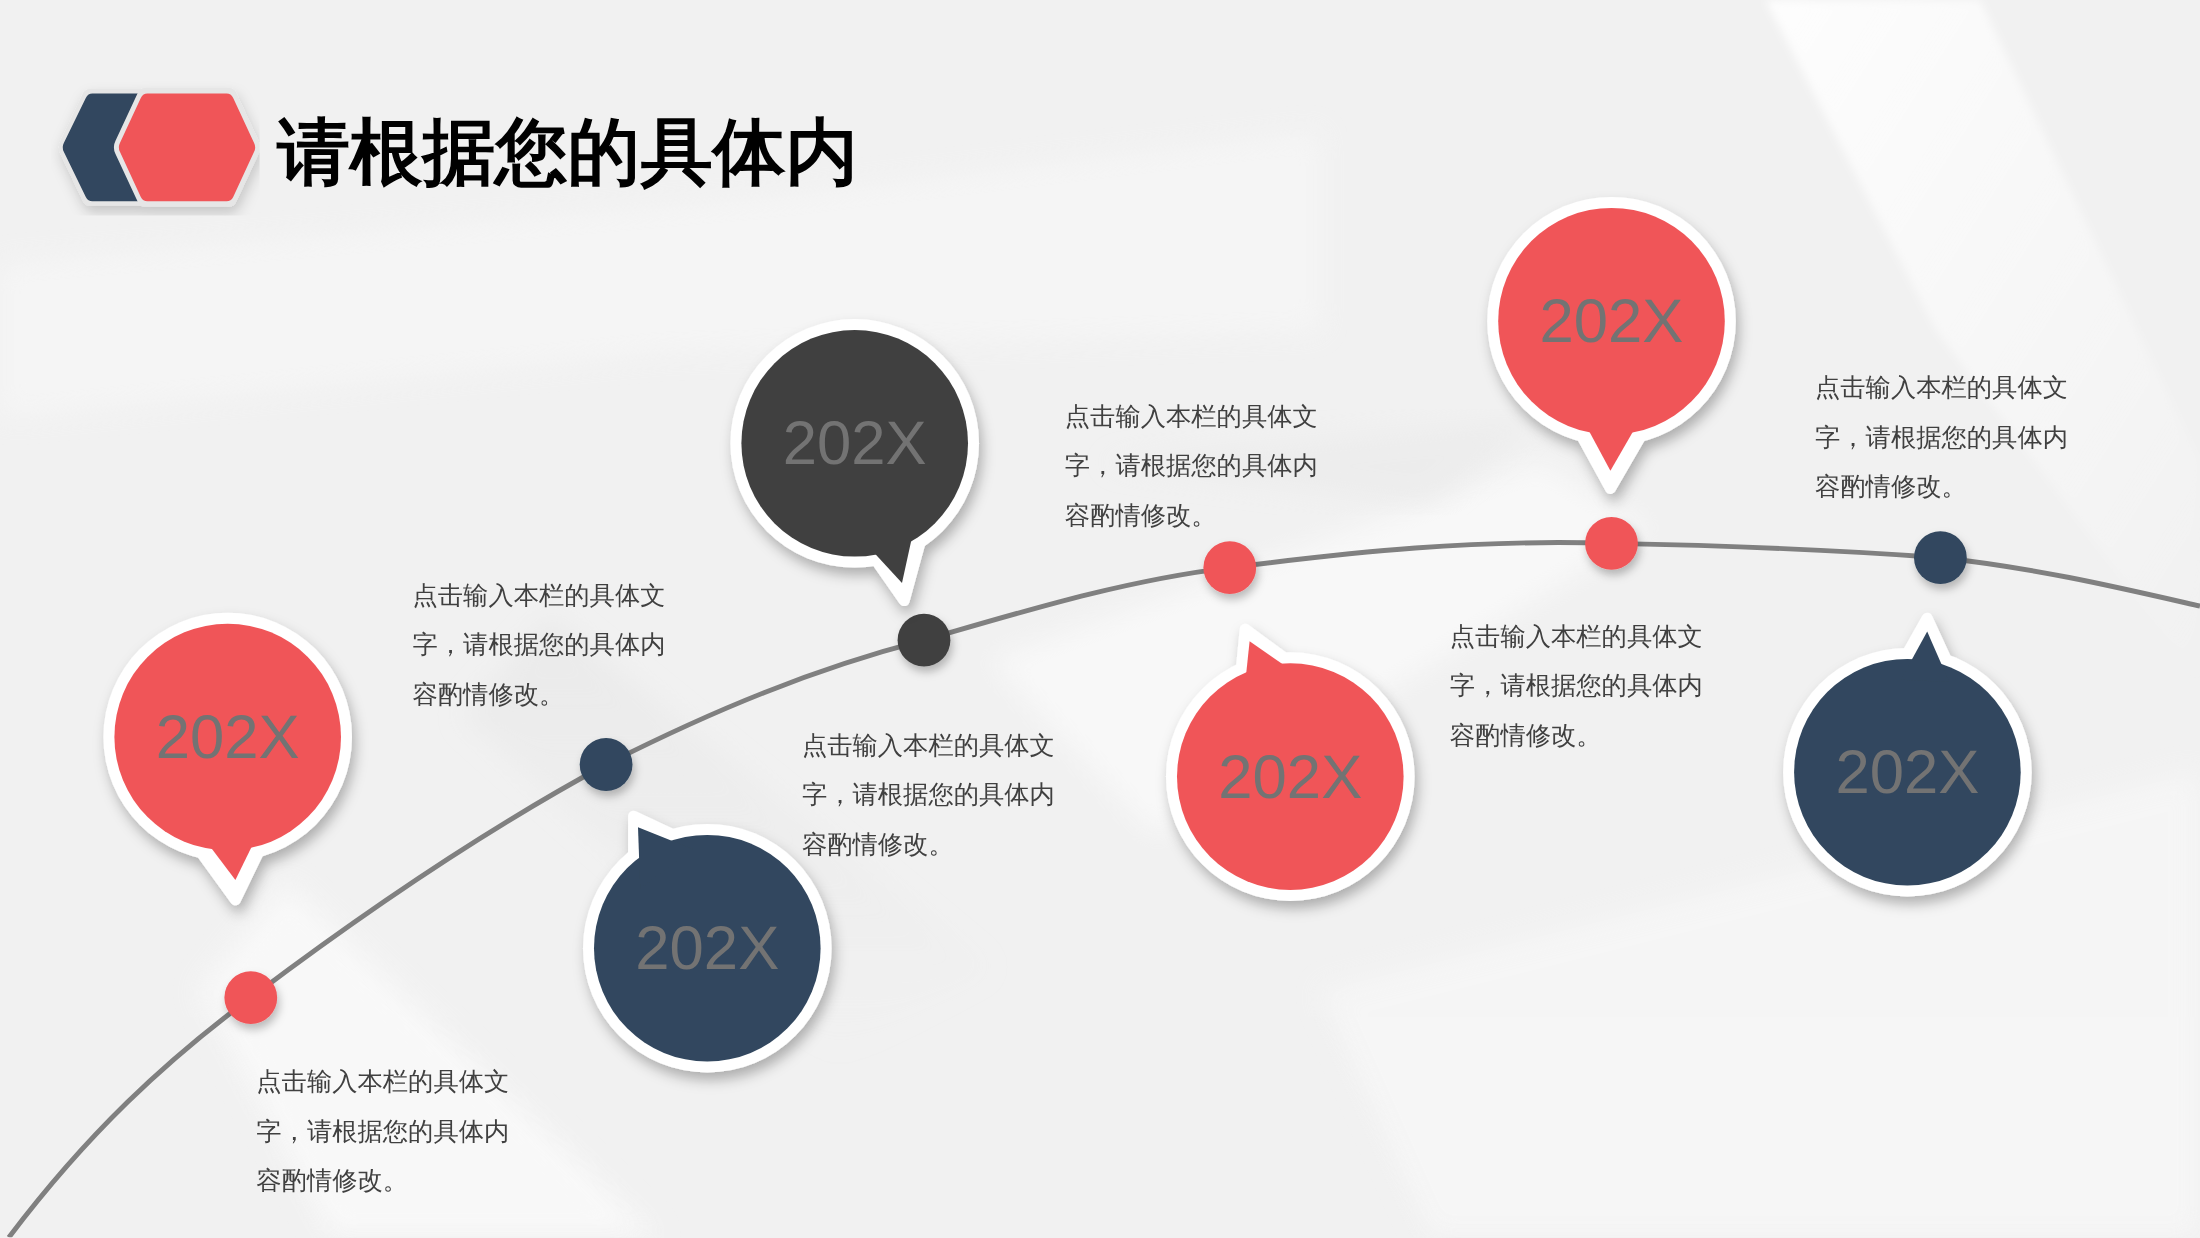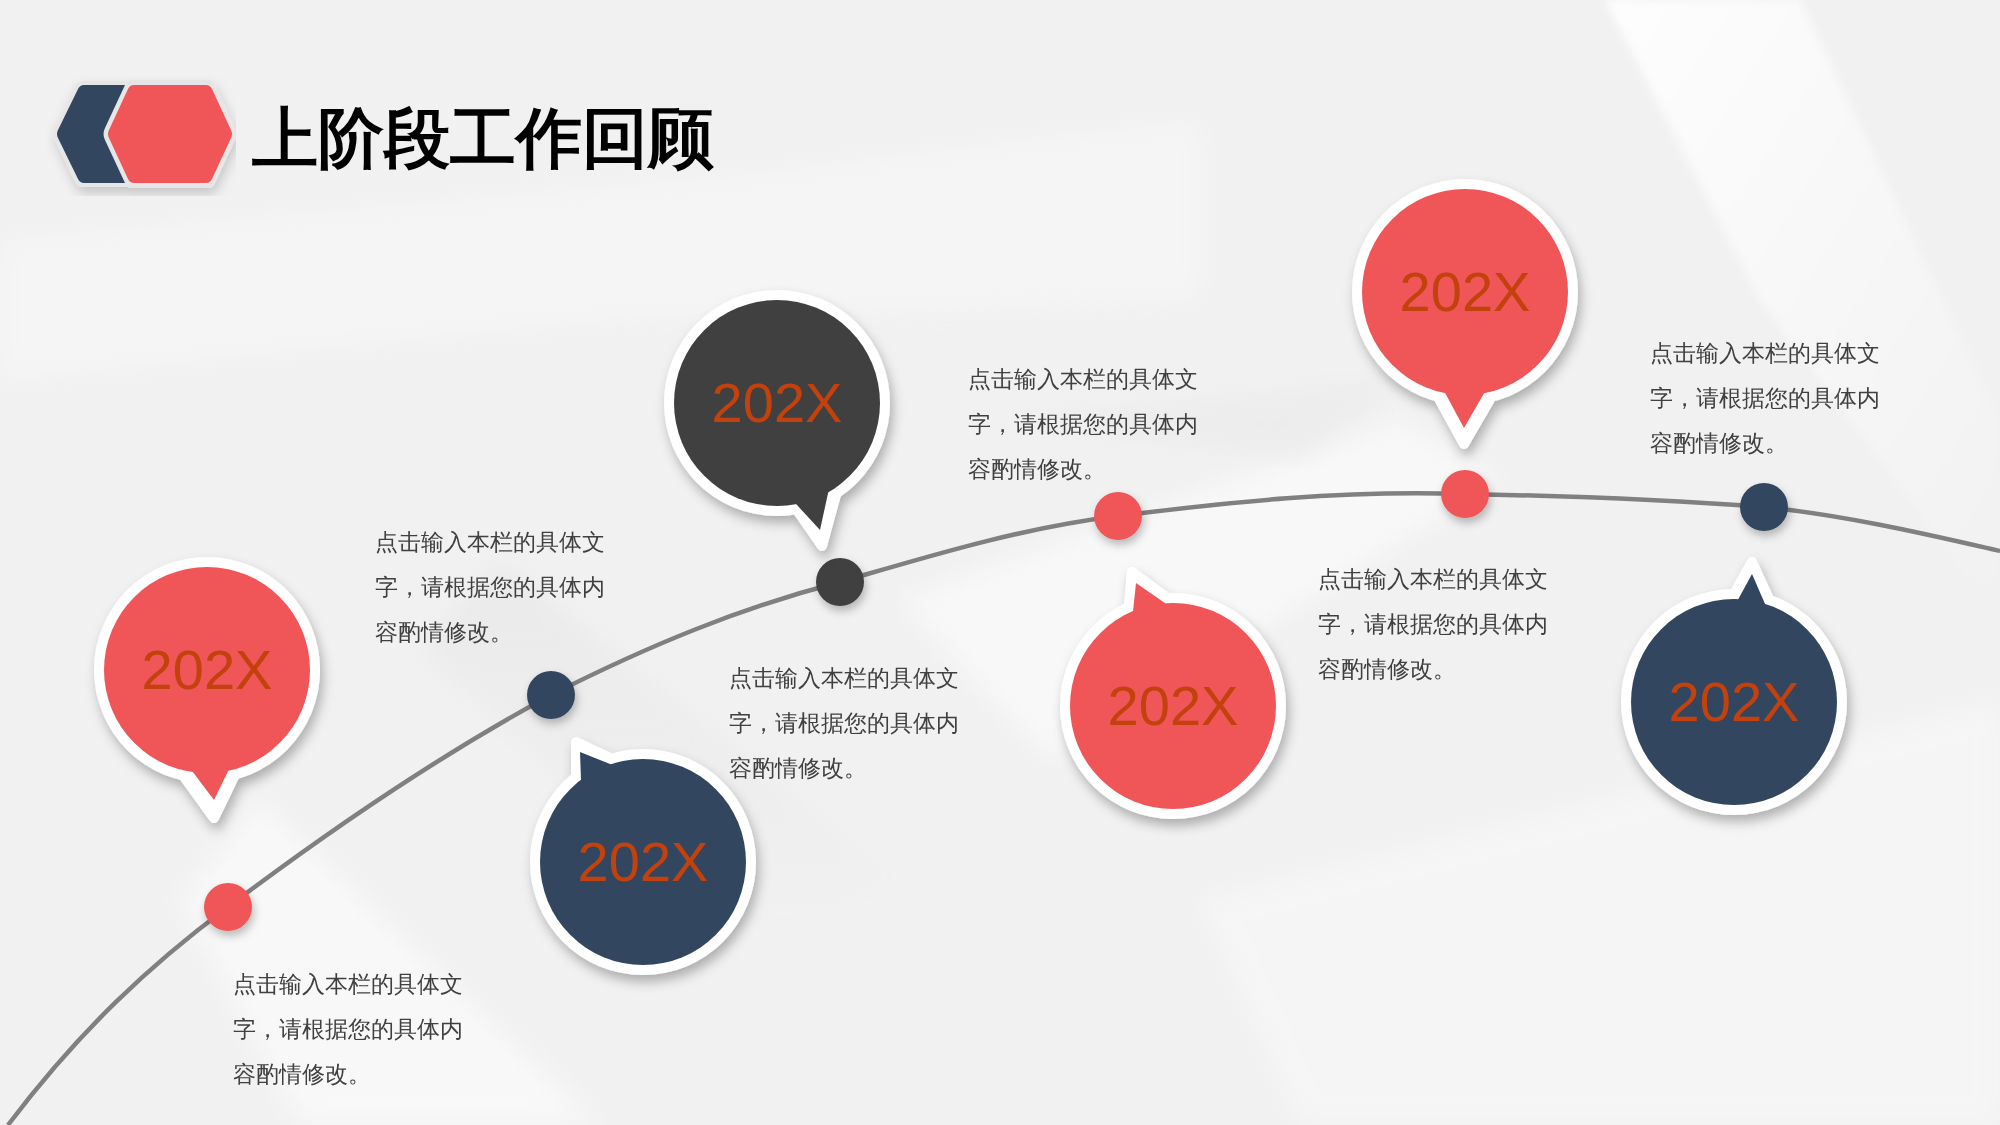--- a/index.html
+++ b/index.html
@@ -14,21 +14,21 @@
   .logo { position: absolute; left: 46px; top: 72px; width: 190px; height: 124px; }
   .title {
     position: absolute; left: 252px; top: 96px;
     font-size: 66px; font-weight: bold; color: #000;
     letter-spacing: 0px; line-height: 86px; white-space: nowrap;
     font-family: "DejaVu Sans", sans-serif;
   }
   .timeline-svg { position: absolute; left: 0; top: 0; }
   .bubble-label {
     position: absolute; width: 200px; margin-left: -100px;
-    text-align: center; color: #c2410c;
+    text-align: center; color: #737373;
     font-family: "Liberation Sans", sans-serif;
     font-size: 56px; line-height: 64px; height: 64px; margin-top: -32px;
     white-space: nowrap;
   }
   .desc {
     position: absolute; width: 270px;
     font-size: 23px; line-height: 45px; color: #404040;
     font-family: "DejaVu Sans", sans-serif;
   }
   .desc span { display: block; white-space: nowrap; }
@@ -72,21 +72,21 @@
       </filter>
     </defs>
     <g filter="url(#shadowLogo)">
       <path d="M36,9 L116,9 Q121,9 123,14 L144,56 Q147,62 144,68 L123,110 Q121,115 116,115 L36,115 Q31,115 29,110 L9,68 Q6,62 9,56 L29,14 Q31,9 36,9 Z" fill="#e6e6e6"></path>
       <path d="M38,13 L114,13 Q118,13 120,17 L140,58 Q142,62 140,66 L120,107 Q118,111 114,111 L38,111 Q34,111 32,107 L12,66 Q10,62 12,58 L32,17 Q34,13 38,13 Z" fill="#31475e"></path>
       <path d="M86,8 L162,8 Q167,8 169,13 L189,56 Q192,62 189,68 L169,111 Q167,116 162,116 L86,116 Q81,116 79,111 L59,68 Q56,62 59,56 L79,13 Q81,8 86,8 Z" fill="#e6e6e6"></path>
       <path d="M88,13 L160,13 Q164,13 166,17 L185,58 Q187,62 185,66 L166,107 Q164,111 160,111 L88,111 Q84,111 82,107 L63,66 Q61,62 63,58 L82,17 Q84,13 88,13 Z" fill="#f05559"></path>
     </g>
   </svg>
 
-  <div class="title">上阶段工作回顾</div>
+  <div class="title">请根据您的具体内</div>
 
   <svg class="timeline-svg" width="2000" height="1125">
     <defs>
       <filter id="shadow" x="-30%" y="-30%" width="160%" height="160%">
         <feDropShadow dx="3" dy="7" stdDeviation="6" flood-color="#000" flood-opacity="0.28"></feDropShadow>
       </filter>
       <filter id="shadowDot" x="-50%" y="-50%" width="200%" height="200%">
         <feDropShadow dx="2" dy="5" stdDeviation="4" flood-color="#000" flood-opacity="0.25"></feDropShadow>
       </filter>
     </defs>

